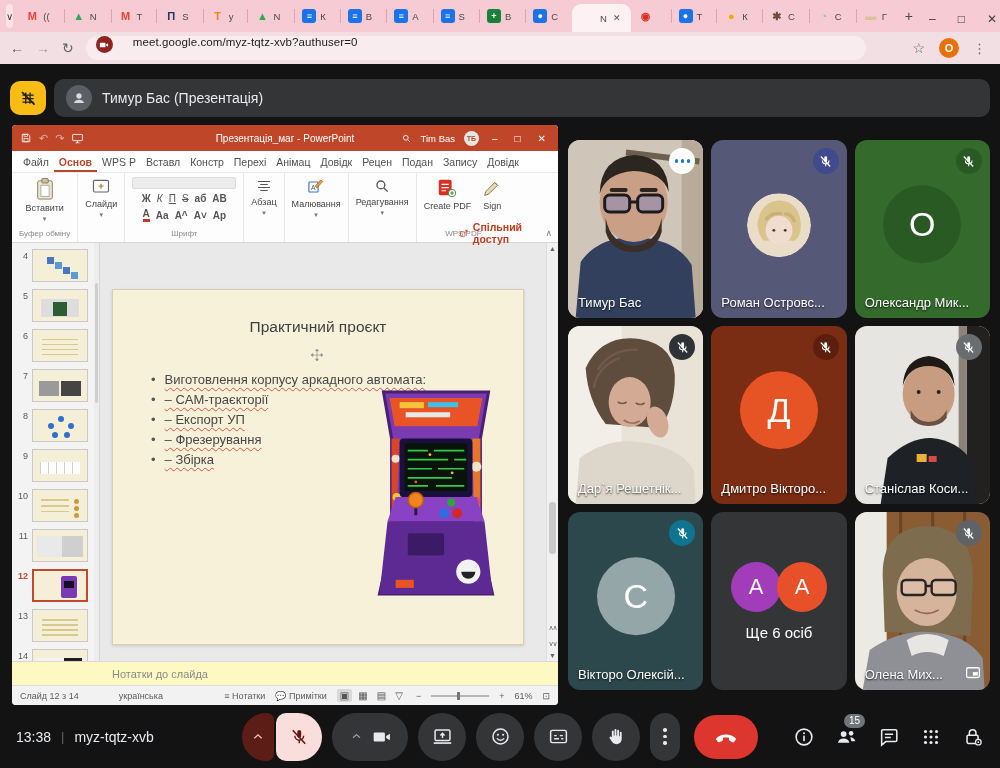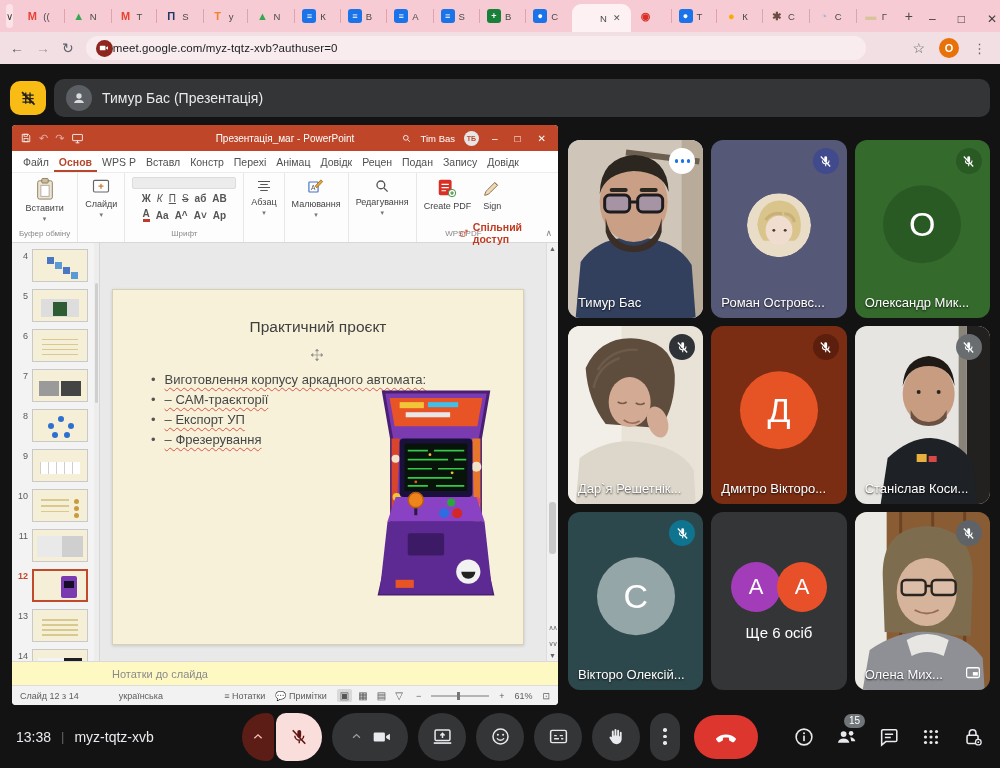--- a/index.html
+++ b/index.html
@@ -13,21 +13,21 @@
   .tab:not(.active)+.tab:not(.active)::before{content:"";position:absolute;left:0;top:9px;height:14px;width:1px;background:#dfa3af}
   .tab.active{background:#fdf1f4;border-radius:9px 9px 0 0;height:28px;padding:0 10px}
   .fav{min-width:14px;height:14px;display:flex;align-items:center;justify-content:center;font-size:11px;font-weight:700;border-radius:3px;line-height:1}
   .fav.boxed{font-size:9px}
   .tclose{font-size:9px;color:#555;margin-left:2px}
   .newtab{margin:0 6px 8px 4px;font-size:14px;color:#4a4a4a}
   .winctl{margin-left:auto;display:flex;align-items:center;gap:22px;padding:0 14px 6px 10px;color:#3f4043;font-size:12px}
   .toolbar{position:absolute;top:32px;left:0;right:0;height:32px;background:#f2dfe4;display:flex;align-items:center;padding:0 10px;gap:12px}
   .navbtn{color:#5f6368;font-size:14px}
   .navbtn.dim{opacity:.55}
-  .urlpill{flex:1;height:24px;background:#f8ecef;border-radius:13px;display:flex;align-items:center;padding:0 10px;gap:0;max-width:780px}
+  .urlpill{flex:1;height:24px;background:#f8ecef;border-radius:13px;display:flex;align-items:flex-start;padding:0 10px;gap:20px;max-width:780px}
   .camdot{width:17px;height:17px;border-radius:50%;background:#8e2620;display:flex;align-items:center;justify-content:center;flex:none}
   .urltext{font-size:11.5px;color:#202124;letter-spacing:.1px}
   .tb-right{display:flex;align-items:center;gap:14px;margin-left:auto;padding-right:4px}
   .star{color:#5f6368;font-size:14px}
   .profile{width:20px;height:20px;border-radius:50%;background:#e8710a;color:#fff;font-size:11px;font-weight:700;display:flex;align-items:center;justify-content:center}
   .kebab{color:#5f6368;font-size:13px}
   
   .meet{position:absolute;top:64px;left:0;right:0;bottom:0;background:#131314}
   .present-badge{position:absolute;left:10px;top:17px;width:36px;height:34px;border-radius:10px;background:#f9bc15;display:flex;align-items:center;justify-content:center}
   .banner{position:absolute;left:54px;right:10px;top:15px;height:38px;border-radius:10px;background:#333537;display:flex;align-items:center;gap:10px;padding:0 12px}
@@ -603,20 +603,23 @@
               </li>
               <li>
                 <span>– CAM-траєкторії</span>
               </li>
               <li>
                 <span>– Експорт УП</span>
               </li>
               <li>
                 <span>– Фрезерування</span>
               </li>
+              <li>
+                <span>– Збірка</span>
+              </li>
             </ul>
           <svg class="arcade" width="162" height="212" viewBox="0 0 160 210">
             <path d="M28 4 L132 4 L124 50 L124 150 L136 204 L24 204 L36 150 L36 50 Z" fill="#7a3ab0" stroke="#4a1f73" stroke-width="3"></path>
             <polygon points="34,10 126,10 121,38 39,38" fill="#e85426"></polygon>
             <rect x="44" y="14" width="24" height="6" fill="#f2c437"></rect>
               <rect x="72" y="14" width="30" height="5" fill="#3fc0e8"></rect>
               <rect x="50" y="24" width="44" height="5" fill="#e8e8e8"></rect>
             <polygon points="36,50 44,50 40,150 36,150" fill="#d8452a"></polygon>
             <polygon points="116,50 124,50 124,150 118,150" fill="#e8762a"></polygon>
             <circle cx="40" cy="70" r="4" fill="#f2e2c8"></circle>

